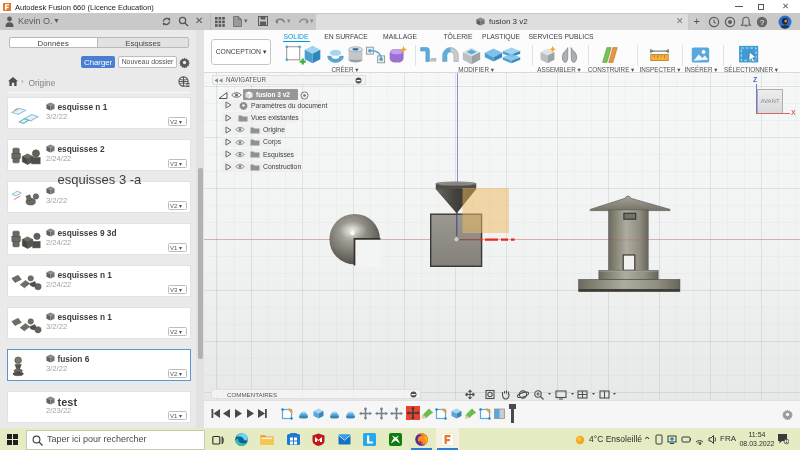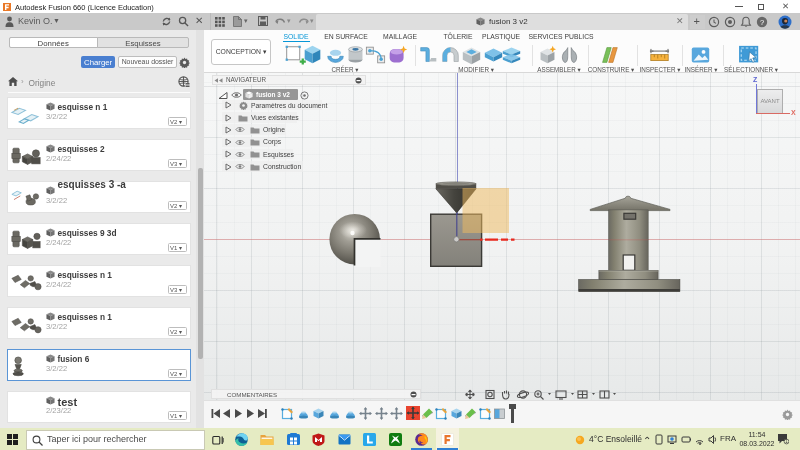--- a/index.html
+++ b/index.html
@@ -178,21 +178,21 @@
         <ellipse cx="20" cy="15" rx="4.5" ry="3.2"></ellipse>
         <rect x="16" y="9" width="4" height="5" transform="rotate(-20 18 11)"></rect>
         <circle cx="25" cy="10" r="2.6" fill="#6e6c65"></circle>
       </g>
     </svg>
 <svg class="abs" style="left:46px;top:185.5px" width="9" height="9" viewBox="0 0 10 10">
       <path d="M5 0.5 L9.5 2.5 L5 4.5 L0.5 2.5 Z" fill="#8a8a8a"></path>
       <path d="M0.5 2.5 L5 4.5 V9.5 L0.5 7.5 Z" fill="#5f5f5f"></path>
       <path d="M9.5 2.5 L5 4.5 V9.5 L9.5 7.5 Z" fill="#747474"></path>
     </svg>
-<div class="tx" style="left:57.5px;top:179px;font-size:10px;font-weight:bold;color:#3c3c3c;">esquisses 3 -a</div>
+<div class="tx" style="left:57.5px;top:172px;font-size:13px;font-weight:normal;color:#3c3c3c;">esquisses 3 -a</div>
 <div class="tx" style="left:46px;top:196px;font-size:7.6px;color:#a2a2a2;">3/2/22</div>
 <div class="abs" style="left:168px;top:201px;width:19px;height:9px;background:#fff;border:1px solid #bdbdbd;border-radius:1.5px;"></div>
 <div class="tx" style="left:170px;top:202.3px;font-size:6px;color:#555;">V2 ▾</div>
 <div class="abs" style="left:6.5px;top:223px;width:184px;height:32px;background:#fff;border:1px solid #e2e2e2;"></div>
 <svg class="abs" style="left:9px;top:228px" width="34" height="23" viewBox="0 0 31 22">
       <g fill="#6b6962" stroke="#504e49" stroke-width="0.6">
         <rect x="3" y="3" width="6" height="15" rx="1"></rect>
         <rect x="2" y="8" width="8" height="5"></rect>
         <path d="M12 11 l5 -2.5 5 2.5 -5 2.5 z" fill="#6e6c65"></path>
         <path d="M12 11 v6 l5 2.5 v-6 z" fill="#45443f"></path>

